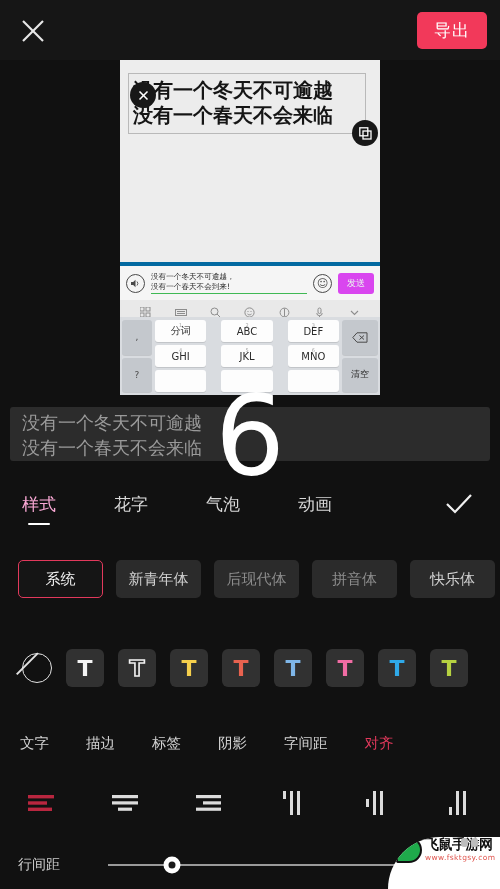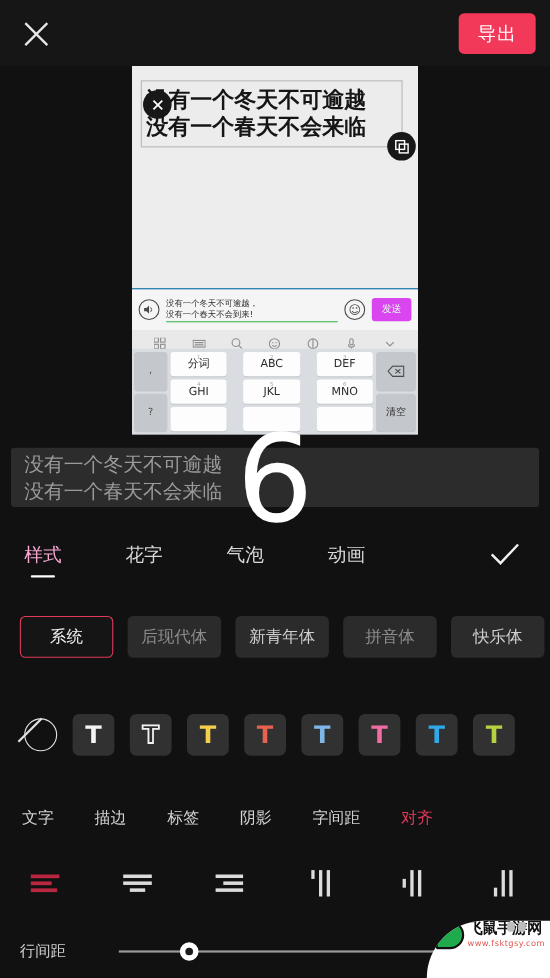--- a/index.html
+++ b/index.html
@@ -86,21 +86,21 @@
   .handle {
     position: absolute; width: 26px; height: 26px; border-radius: 50%;
     background: #181818; display: flex; align-items: center; justify-content: center;
     z-index: 5; cursor: pointer;
   }
   .handle-del { left: 1px; top: 8px; }
   .handle-copy { right: -13px; bottom: -13px; }
 
   .input-bar {
     position: absolute; left: 0; bottom: 95px; width: 100%; height: 38px;
-    background: #f5f5f5; border-top: 1px solid #0369a1;
+    background: #f5f5f5; border-top: 4px solid #0369a1;
     display: flex; align-items: center; padding: 0 6px; gap: 6px;
   }
   .voice-ic {
     width: 19px; height: 19px; border-radius: 50%; border: 1.3px solid #4a4a4a;
     display: flex; align-items: center; justify-content: center; flex: none;
   }
   .input-text {
     flex: 1; font-size: 7.6px; color: #2b2b2b; line-height: 10px;
     border-bottom: 1px solid #3fb954; padding-bottom: 1px;
   }
@@ -514,22 +514,22 @@
     <div class="tab">动画</div>
     <div class="tab-check">
       <svg width="30" height="24" viewBox="0 0 30 24">
           <polyline points="3,12 11,20 27,3" fill="none" stroke="#f0f0f0" stroke-width="2.2"></polyline>
         </svg>
     </div>
   </div>
 
   <div class="font-row">
     <div class="font-chip selected">系统</div>
+    <div class="font-chip">新青年体</div>
     <div class="font-chip dim">后现代体</div>
-    <div class="font-chip">新青年体</div>
     <div class="font-chip dim">拼音体</div>
     <div class="font-chip">快乐体</div>
   </div>
 
   <div class="swatch-row">
     <div class="sw-none"></div>
     <div class="sw" style="color:#f4f4f4;">T</div>
     <div class="sw" style="color:#2b2b2b;-webkit-text-stroke:1.6px #f0f0f0;">T</div>
     <div class="sw" style="color:#f5cf4c;">T</div>
     <div class="sw" style="color:#e8624f;">T</div>

